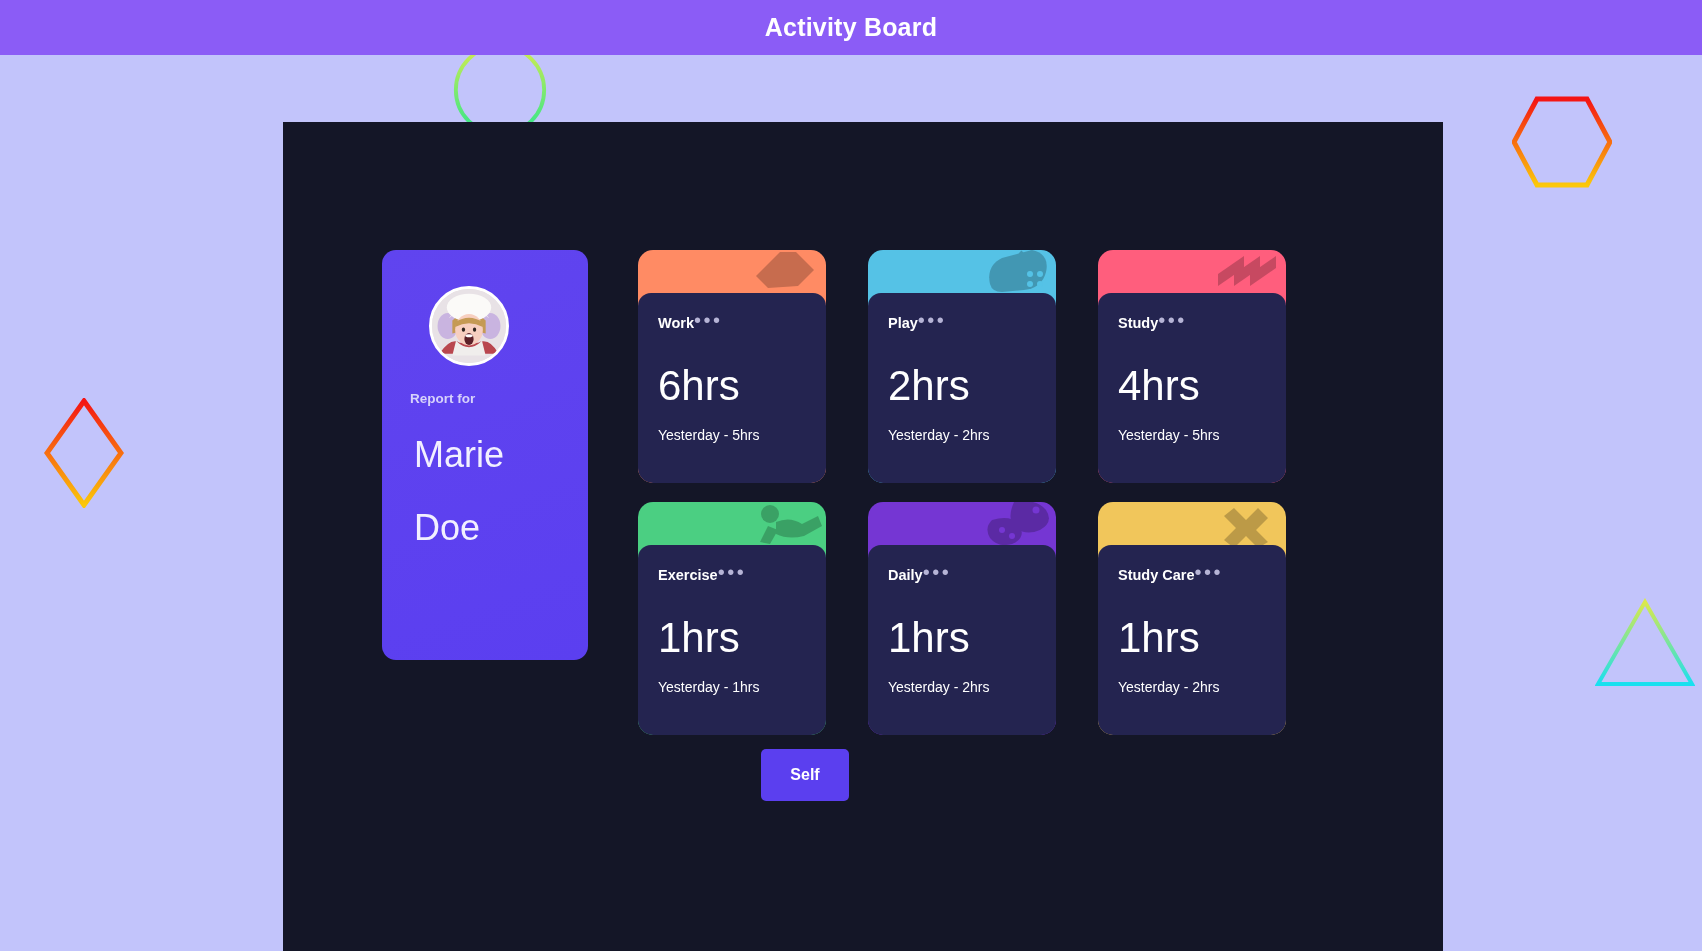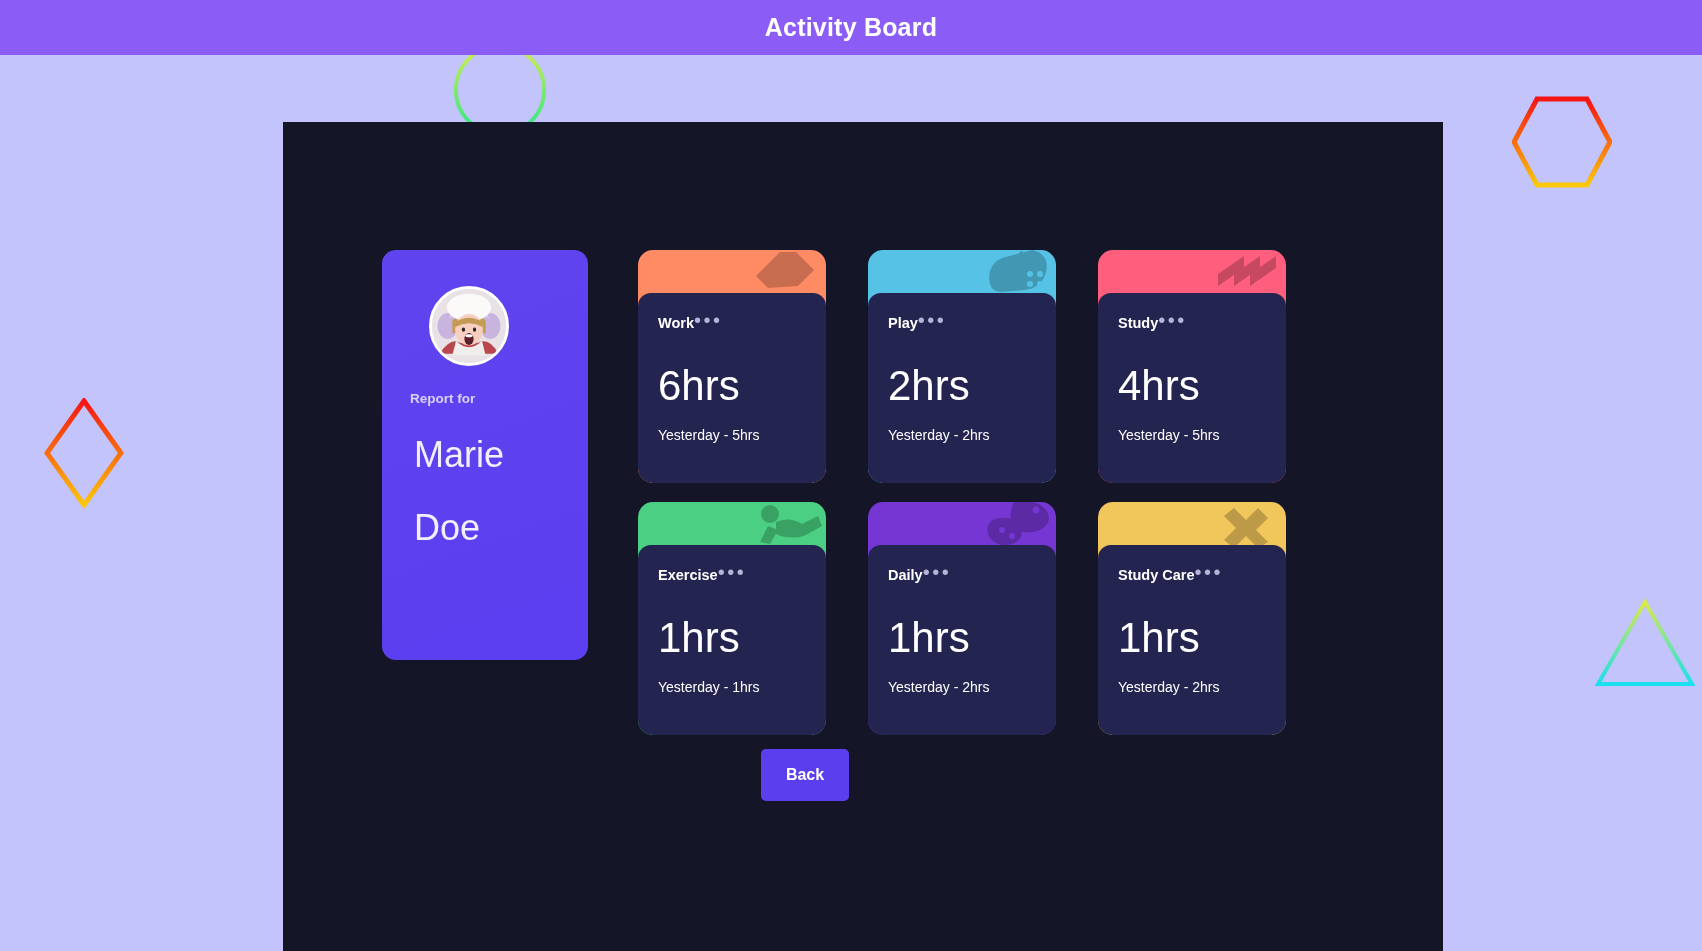--- a/index.html
+++ b/index.html
@@ -419,14 +419,14 @@
             <span class="act-menu">•••</span>
           </div>
           <div class="act-hours">1hrs</div>
           <div class="act-prev">Yesterday - 2hrs</div>
         </div>
       </div>
 
     </div>
   </div>
 
-  <button class="back-button">Back</button>
+  <button class="back-button">Self</button>
 </div>
 
 </body></html>

